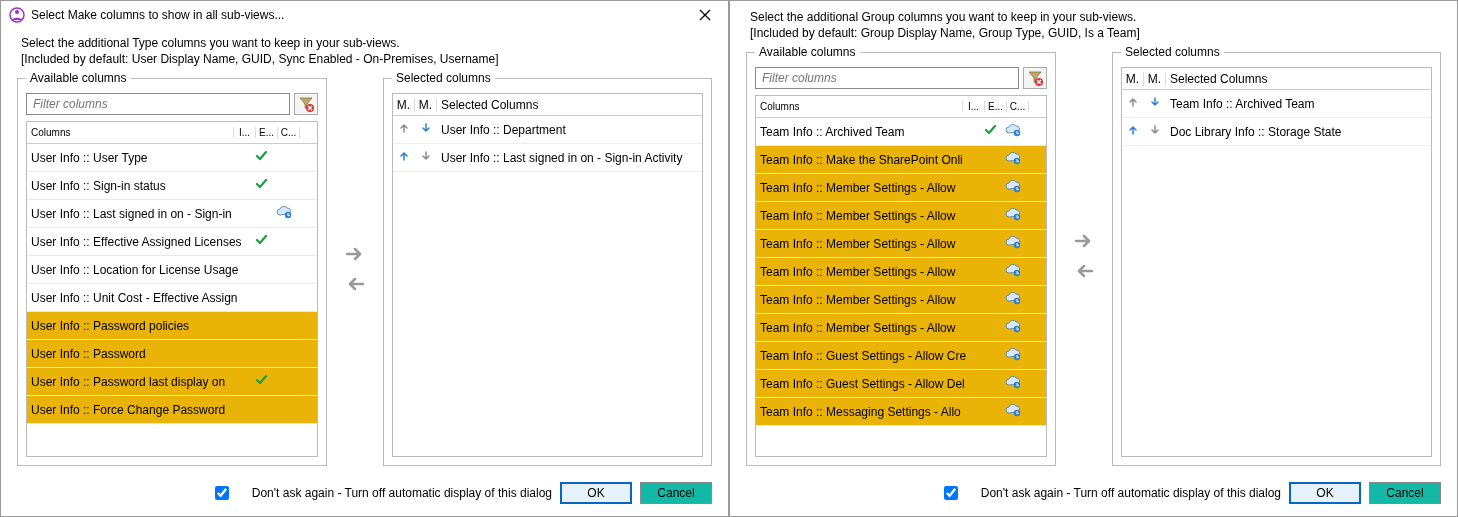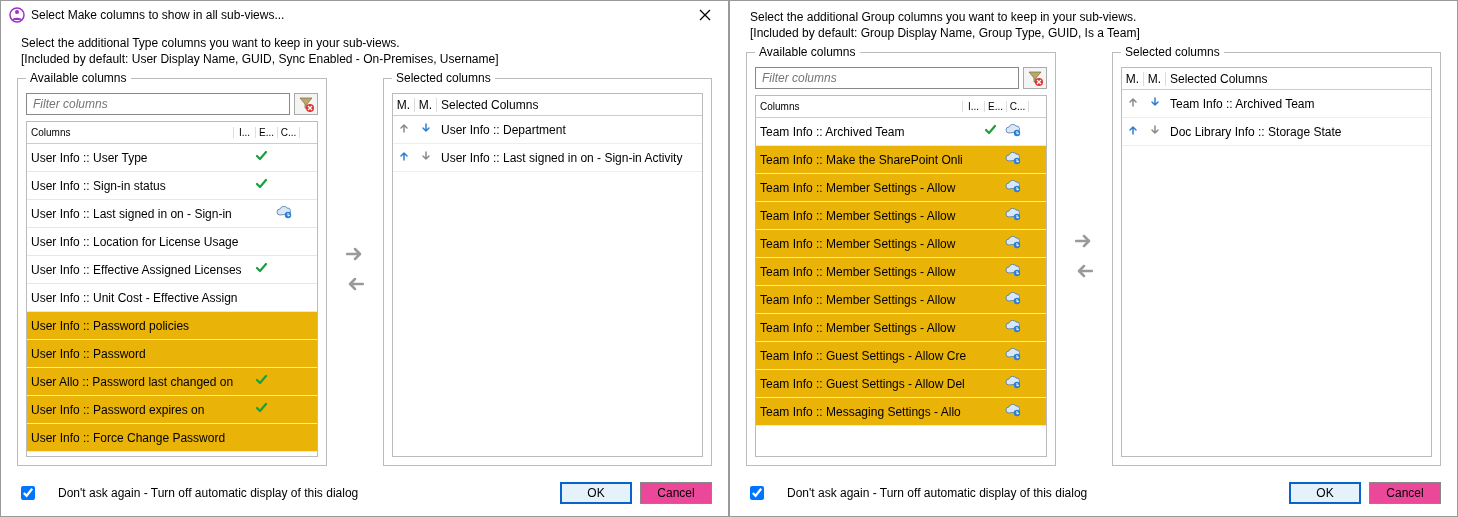--- a/index.html
+++ b/index.html
@@ -148,27 +148,27 @@
     border-bottom:1px solid #eee;
   }
   .sel-row .mcol { width:22px; text-align:center; }
   .sel-row .mainc { flex:1; padding-left:4px; white-space:nowrap; overflow:hidden; text-overflow:ellipsis;}
   .footer {
     display:flex;
     align-items:center;
     padding: 8px 16px 12px 16px;
     gap: 8px;
   }
-  .footer .chk { display:flex; align-items:center; gap:20px; flex:1;}
+  .footer .chk { display:flex; align-items:center; gap:20px; flex:1;justify-content:flex-end;}
   .footer .chk input { width:14px; height:14px;}
   .footer button {
     width: 72px;
     height: 22px;
     border: 1px solid #888;
-    background: #ec4899;
+    background: #14b8a6;
     font-family: inherit;
     font-size: 12px;
     cursor: pointer;
   }
   .footer button.primary { border: 2px solid #0a64c8; padding:0; background:#e5f1fb;}
   .arrowbtn {
     width:24px; height:20px;
     display:flex; align-items:center; justify-content:center;
     color:#888;
     cursor: default;
@@ -239,61 +239,53 @@
               <div class="c-main">User Info :: Last signed in on - Sign-in</div>
               <div class="c-s"></div>
               <div class="c-s"><svg width="16" height="14" viewBox="0 0 16 14">
                   <path d="M4 10a3 3 0 010-6 4 4 0 017-1 3 3 0 011 6z" fill="#d8e8f6" stroke="#4a7aa8" stroke-width="0.8"></path>
                   <circle cx="12" cy="10" r="3.2" fill="#2d7fd3"></circle>
                   <path d="M12 8v3l2-1" stroke="#fff" stroke-width="1" fill="none"></path>
                 </svg></div>
               <div class="c-s"></div>
             </div>
             <div class="row">
-              <div class="c-main">User Info :: Location for License Usage</div>
-              <div class="c-s"></div>
-              <div class="c-s"></div>
-              <div class="c-s"></div>
-            </div>
-            <div class="row">
               <div class="c-main">User Info :: Effective Assigned Licenses</div>
               <div class="c-s"><svg width="14" height="14" viewBox="0 0 14 14">
                   <path d="M2 7l3 3 6-7" stroke="#1a9e3f" stroke-width="2.2" fill="none" stroke-linecap="round" stroke-linejoin="round"></path>
                 </svg></div>
               <div class="c-s"></div>
               <div class="c-s"></div>
             </div>
             <div class="row">
+              <div class="c-main">User Info :: Location for License Usage</div>
+              <div class="c-s"></div>
+              <div class="c-s"></div>
+              <div class="c-s"></div>
+            </div>
+            <div class="row">
               <div class="c-main">User Info :: Unit Cost - Effective Assign</div>
               <div class="c-s"></div>
               <div class="c-s"></div>
               <div class="c-s"></div>
             </div>
             <div class="row pink">
               <div class="c-main">User Info :: Password policies</div>
               <div class="c-s"></div>
               <div class="c-s"></div>
               <div class="c-s"></div>
             </div>
             <div class="row pink">
               <div class="c-main">User Info :: Password</div>
               <div class="c-s"></div>
               <div class="c-s"></div>
               <div class="c-s"></div>
             </div>
             <div class="row pink">
-              <div class="c-main">User Allo :: Password last changed on</div>
-              <div class="c-s"><svg width="14" height="14" viewBox="0 0 14 14">
-                  <path d="M2 7l3 3 6-7" stroke="#1a9e3f" stroke-width="2.2" fill="none" stroke-linecap="round" stroke-linejoin="round"></path>
-                </svg></div>
-              <div class="c-s"></div>
-              <div class="c-s"></div>
-            </div>
-            <div class="row pink">
-              <div class="c-main">User Info :: Password expires on</div>
+              <div class="c-main">User Info :: Password last display on</div>
               <div class="c-s"><svg width="14" height="14" viewBox="0 0 14 14">
                   <path d="M2 7l3 3 6-7" stroke="#1a9e3f" stroke-width="2.2" fill="none" stroke-linecap="round" stroke-linejoin="round"></path>
                 </svg></div>
               <div class="c-s"></div>
               <div class="c-s"></div>
             </div>
             <div class="row pink">
               <div class="c-main">User Info :: Force Change Password</div>
               <div class="c-s"></div>
               <div class="c-s"></div>

